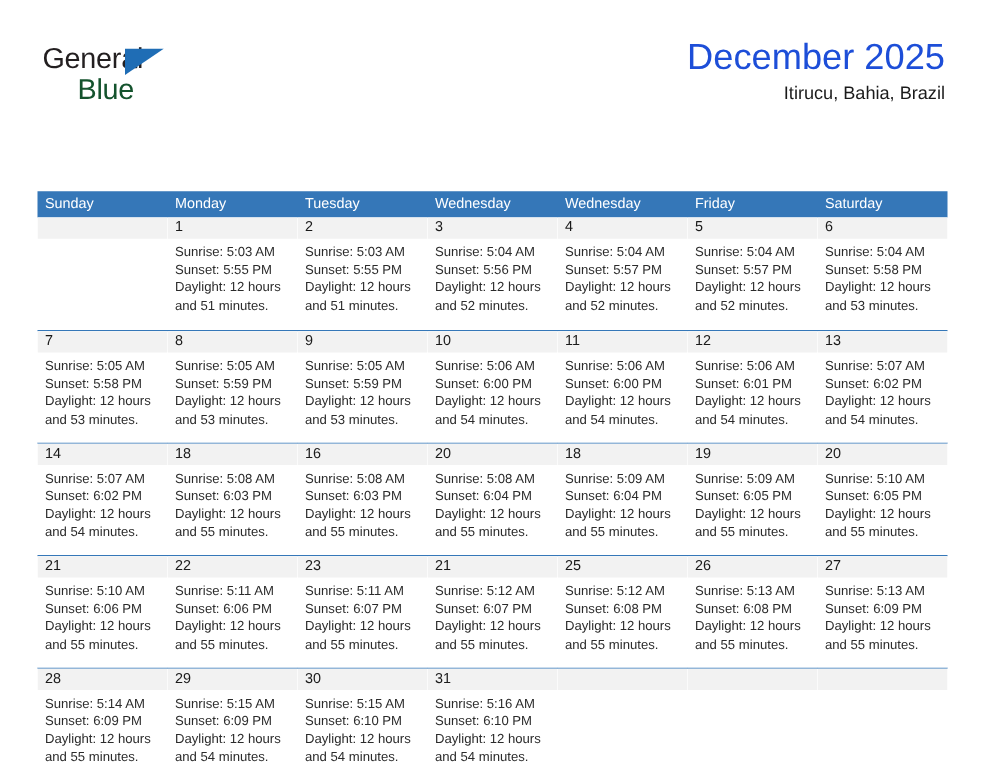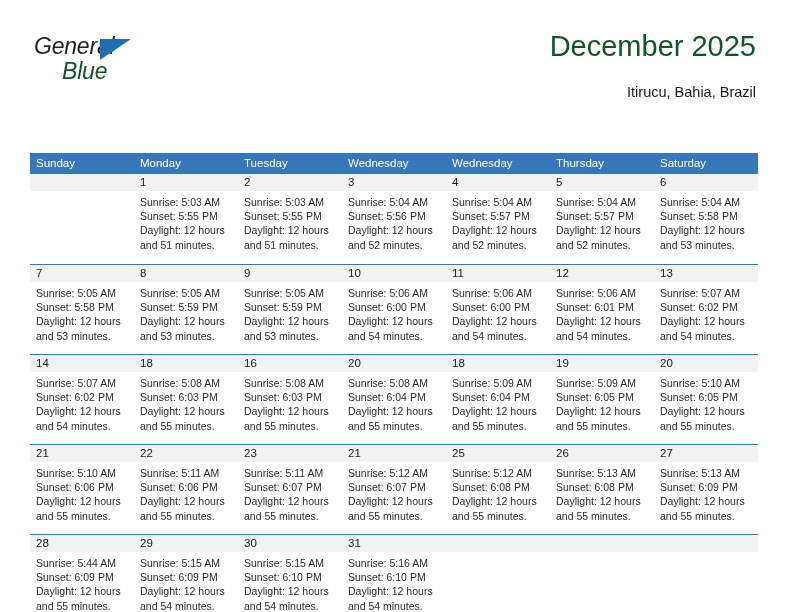--- a/index.html
+++ b/index.html
@@ -26,21 +26,20 @@
     left: 0; top: 0;
     width: 792px;
     height: 100px;
   }
   .logo {
     position: absolute;
     left: 34px;
     top: 33px;
     width: 130px;
     height: 52px;
-    font-style: italic;
   }
   .logo-general {
     position: absolute;
     left: 0; top: 0;
     font-size: 23px;
     color: #231f20;
     letter-spacing: -0.2px;
     line-height: 26px;
   }
   .logo-triangle {
@@ -63,29 +62,29 @@
 
   .title-block {
     position: absolute;
     right: 36px;
     top: 28px;
     text-align: right;
   }
   .cal-title {
     font-size: 29px;
     font-weight: normal;
-    color: #14532d;
+    color: #1d4ed8;
     line-height: 36px;
     letter-spacing: 0px;
   }
   .cal-subtitle {
     font-size: 14.5px;
     color: #1a1a1a;
     line-height: 20px;
-    margin-top: 18px;
+    margin-top: 1px;
   }
 
   
   .calendar {
     position: absolute;
     left: 30px;
     top: 105px;
     width: 728px;
     margin-top: 48px;
   }
@@ -156,21 +155,21 @@
 
   </div>
 
   <div class="calendar">
     <div class="weekday-row" id="weekday-row">
         <div class="weekday">Sunday</div>
         <div class="weekday">Monday</div>
         <div class="weekday">Tuesday</div>
         <div class="weekday">Wednesday</div>
         <div class="weekday">Wednesday</div>
-        <div class="weekday">Thursday</div>
+        <div class="weekday">Friday</div>
         <div class="weekday">Saturday</div>
       </div>
     <div id="weeks-container">
         <div class="week-row first">
           <div class="day-cell empty">
             <div class="day-number"></div>
             <div class="day-lines"></div>
           </div>
           <div class="day-cell">
             <div class="day-number">1</div>
@@ -419,21 +418,21 @@
               <div class="day-line">Sunset: 6:09 PM</div>
               <div class="day-line">Daylight: 12 hours</div>
               <div class="day-line">and 55 minutes.</div>
             </div>
           </div>
         </div>
         <div class="week-row">
           <div class="day-cell">
             <div class="day-number">28</div>
             <div class="day-lines">
-              <div class="day-line">Sunrise: 5:44 AM</div>
+              <div class="day-line">Sunrise: 5:14 AM</div>
               <div class="day-line">Sunset: 6:09 PM</div>
               <div class="day-line">Daylight: 12 hours</div>
               <div class="day-line">and 55 minutes.</div>
             </div>
           </div>
           <div class="day-cell">
             <div class="day-number">29</div>
             <div class="day-lines">
               <div class="day-line">Sunrise: 5:15 AM</div>
               <div class="day-line">Sunset: 6:09 PM</div>

